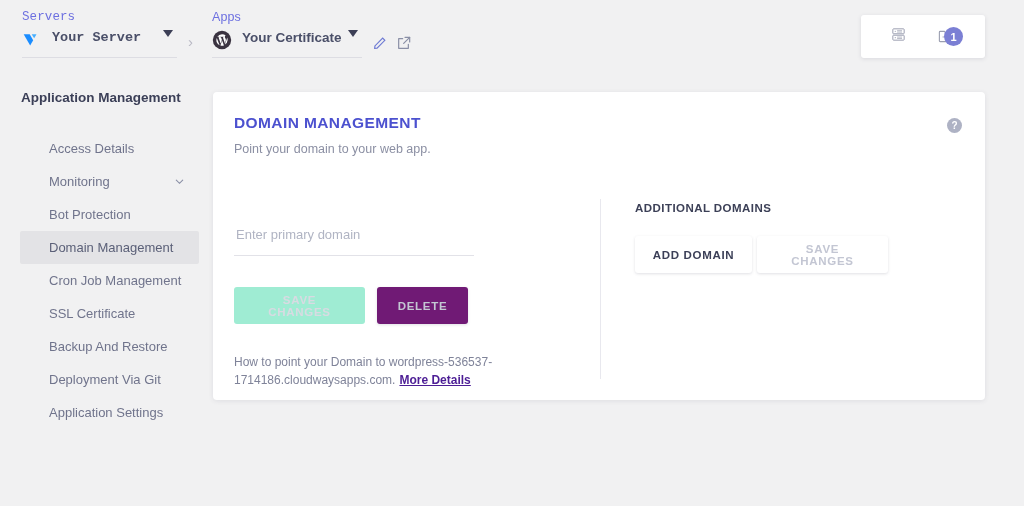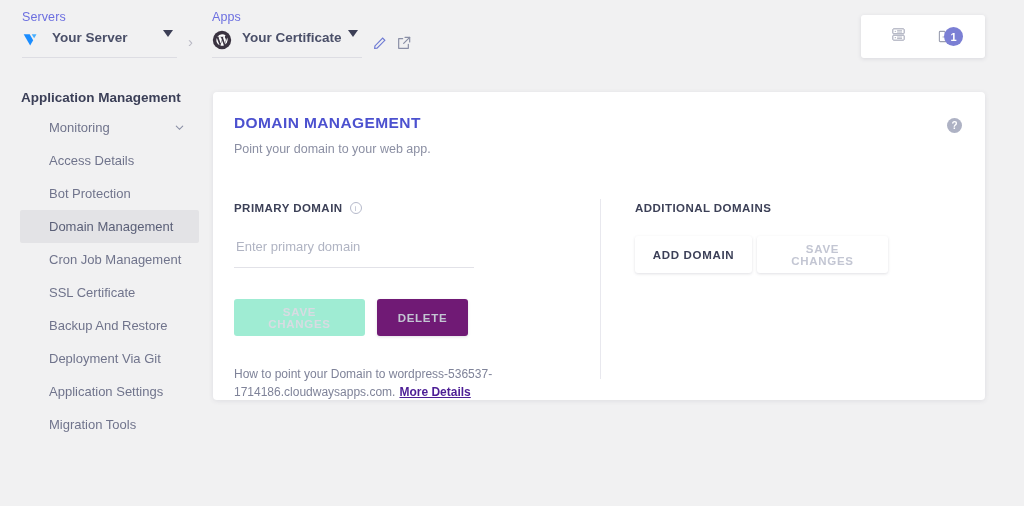--- a/index.html
+++ b/index.html
@@ -98,21 +98,21 @@
   .sidebar {
     position: absolute;
     left: 0; top: 90px;
     width: 200px;
   }
   .side-title {
     font-size: 13.5px;
     font-weight: bold;
     color: #3b3f57;
     padding: 0 0 0 21px;
-    margin-bottom: 6px;
+    margin-bottom: 27px;
   }
   .side-item {
     display: flex; align-items: center;
     height: 33px;
     padding-left: 29px;
     padding-right: 14px;
     font-size: 13px;
     color: #70748c;
     cursor: pointer;
     margin: 0 1px 0 20px;
@@ -262,21 +262,21 @@
   }
   .right-btn-row { margin-top: 22px; display: flex; gap: 5px; }
 </style>
 </head>
 <body>
 
 <div id="app">
 
   <div class="topbar">
 
-    <div class="crumb-group" style="left:22px; top:10px; width:155px;">
+    <div class="crumb-group" style="left:22px; top:10px; width:155px;font-family:Liberation Mono, monospace;">
       <div class="crumb-label">Servers</div>
       <div class="crumb-row">
         <span>
           <svg class="vultr-icon" viewBox="0 0 24 24" aria-hidden="true">
             <path d="M2 5 L9.2 5 L13.4 12.2 L9.8 18.6 Z" fill="#1b8dff"></path>
             <path d="M11.6 5 L17.4 5 L14.6 9.9 Z" fill="#48b0ff"></path>
           </svg>
         </span>
         <span class="crumb-name">Your Server</span>
         <span class="caret"></span>
@@ -329,67 +329,60 @@
         </svg>
       </div>
       <span class="badge">1</span>
     </div>
   </div>
 
   <div class="sidebar">
     <div class="side-title">Application Management</div>
     <div id="side-items">
         <div class="side-item">
+          <span>Access Details</span>
+        </div>
+        <div class="side-item">
           <span>Monitoring</span>
           <svg class="chev" viewBox="0 0 24 24" fill="none" stroke="#8a8fa6" stroke-width="2.4" stroke-linecap="round">
             <path d="M5 9 L12 16 L19 9"></path>
           </svg>
         </div>
         <div class="side-item">
-          <span>Access Details</span>
-        </div>
-        <div class="side-item">
           <span>Bot Protection</span>
         </div>
         <div class="side-item active">
           <span>Domain Management</span>
         </div>
         <div class="side-item">
           <span>Cron Job Management</span>
         </div>
         <div class="side-item">
           <span>SSL Certificate</span>
         </div>
         <div class="side-item">
           <span>Backup And Restore</span>
         </div>
         <div class="side-item">
           <span>Deployment Via Git</span>
         </div>
         <div class="side-item">
           <span>Application Settings</span>
-        </div>
-        <div class="side-item">
-          <span>Migration Tools</span>
         </div>
       </div>
   </div>
 
   <div class="card">
     <div class="card-title">DOMAIN MANAGEMENT</div>
     <div class="card-sub">Point your domain to your web app.</div>
     <div class="help-icon">?</div>
 
     <div class="divider"></div>
 
     <div class="pane-left">
-      <div class="field-label">
-        <span>PRIMARY DOMAIN</span>
-        <i class="info-i">i</i>
-      </div>
 
       <input class="text-input" type="text" placeholder="Enter primary domain" value="" style="">
 
       <div class="btn-row">
         <button class="btn btn-save-disabled">SAVE CHANGES</button>
         <button class="btn btn-white">DELETE</button>
       </div>
 
       <div class="hint">
         <span>How to point your Domain to wordpress-536537-1714186.cloudwaysapps.com.</span><a>More Details</a>

